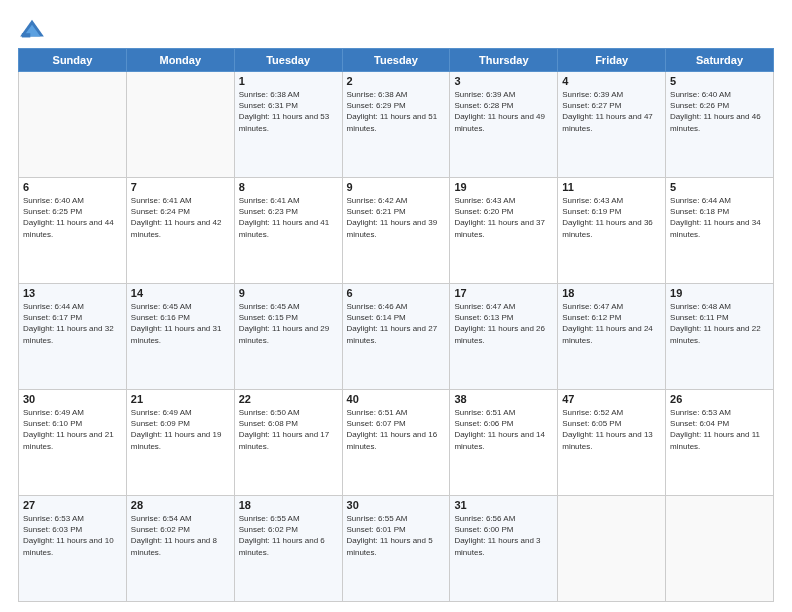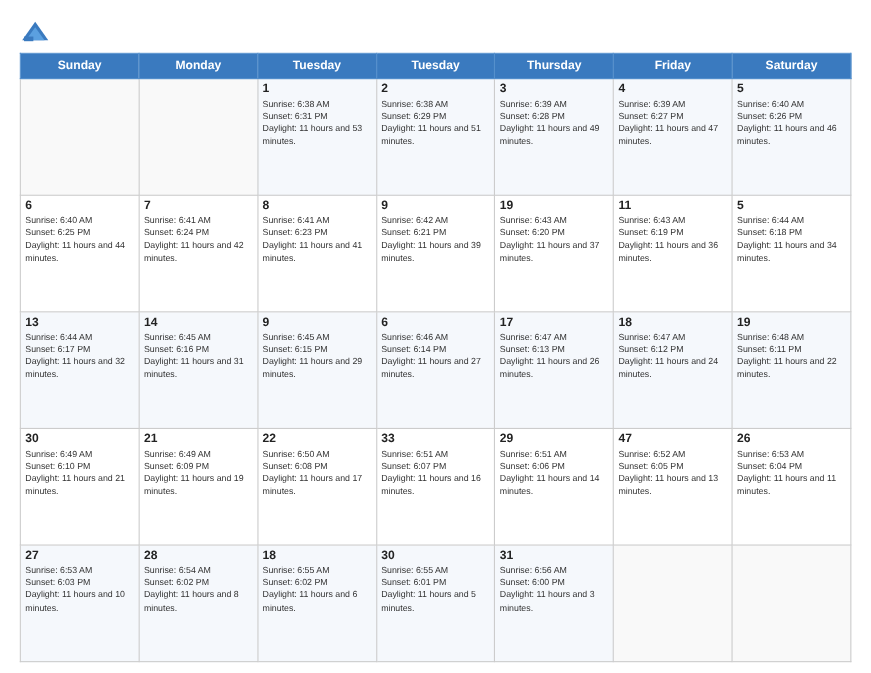--- a/index.html
+++ b/index.html
@@ -228,25 +228,25 @@
       </td>
           <td>
         <span class="day-number">21</span>
         <span class="day-info">Sunrise: 6:49 AM<br>Sunset: 6:09 PM<br>Daylight: 11 hours and 19 minutes.</span>
       </td>
           <td>
         <span class="day-number">22</span>
         <span class="day-info">Sunrise: 6:50 AM<br>Sunset: 6:08 PM<br>Daylight: 11 hours and 17 minutes.</span>
       </td>
           <td>
-        <span class="day-number">33</span>
+        <span class="day-number">40</span>
         <span class="day-info">Sunrise: 6:51 AM<br>Sunset: 6:07 PM<br>Daylight: 11 hours and 16 minutes.</span>
       </td>
           <td>
-        <span class="day-number">29</span>
+        <span class="day-number">38</span>
         <span class="day-info">Sunrise: 6:51 AM<br>Sunset: 6:06 PM<br>Daylight: 11 hours and 14 minutes.</span>
       </td>
           <td>
         <span class="day-number">47</span>
         <span class="day-info">Sunrise: 6:52 AM<br>Sunset: 6:05 PM<br>Daylight: 11 hours and 13 minutes.</span>
       </td>
           <td>
         <span class="day-number">26</span>
         <span class="day-info">Sunrise: 6:53 AM<br>Sunset: 6:04 PM<br>Daylight: 11 hours and 11 minutes.</span>
       </td>

